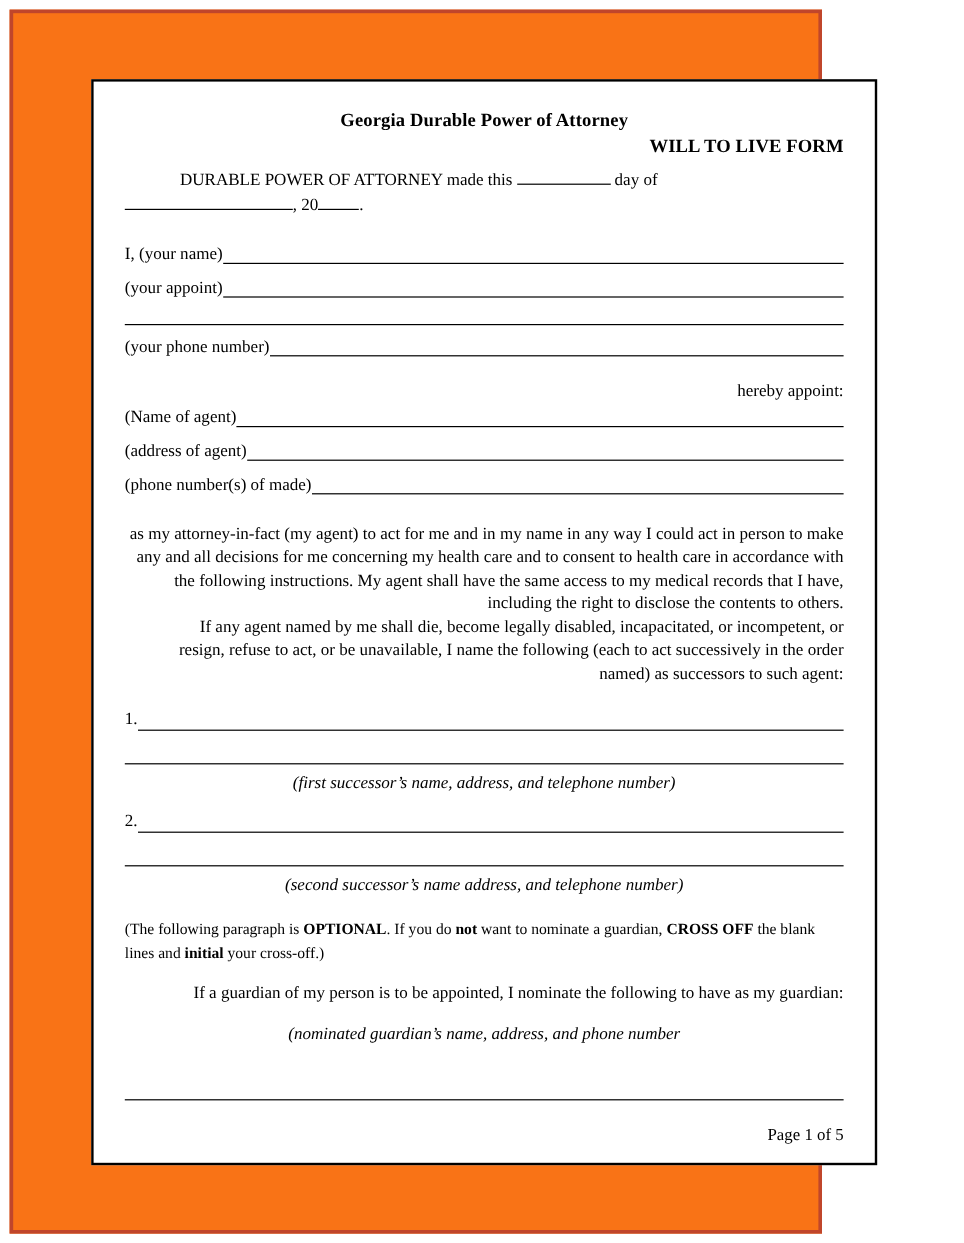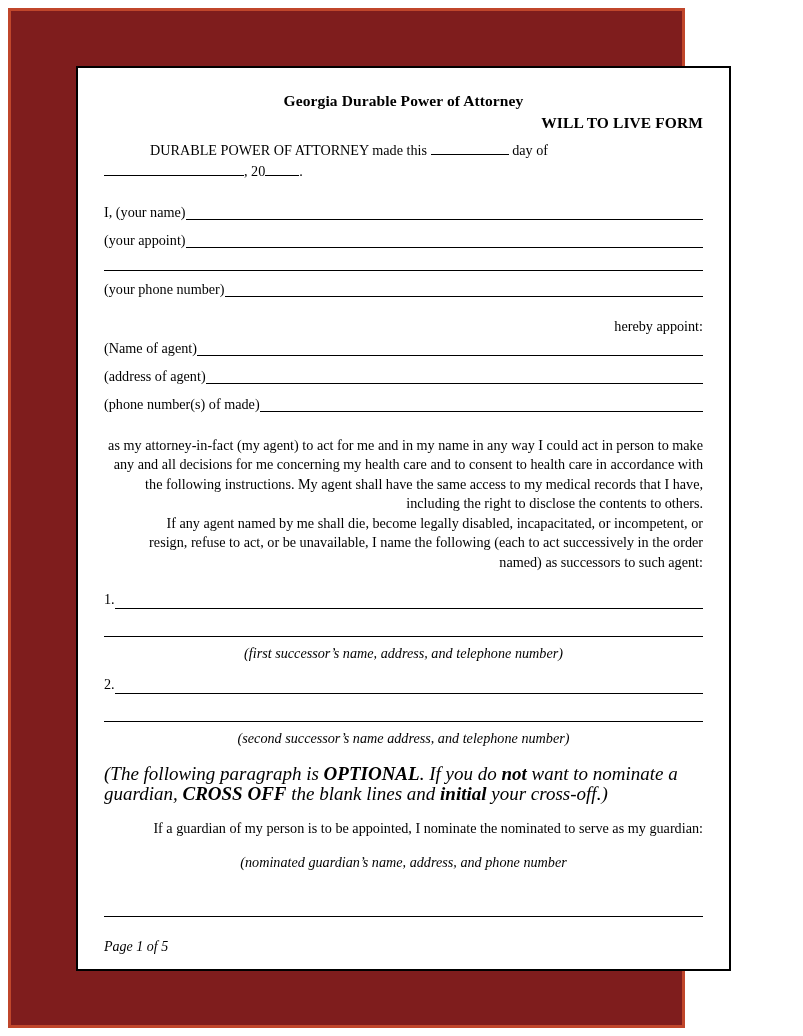--- a/index.html
+++ b/index.html
@@ -14,21 +14,21 @@
     overflow: hidden;
   }
   .outer-frame {
     position: absolute;
     left: 8px;
     top: 8px;
     width: 677px;
     height: 1020px;
     border: 3px solid #c0462b;
     box-sizing: border-box;
-    background: #7f1d1d;
+    background: #f97316;
   }
   .page-sheet {
     position: absolute;
     left: 65px;
     top: 55px;
     width: 655px;
     height: 905px;
     border: 2px solid #000000;
     box-sizing: border-box;
     background: #ffffff;
@@ -94,22 +94,21 @@
     margin-top: 3px;
   }
   .caption-italic {
     font-style: italic;
     font-size: 14.2px;
     line-height: 19px;
     margin-top: 7px;
     text-align: center;
   }
   .optional-para {
-    font-style: italic;
-    font-size: 19px;
+    font-size: 13px;
     line-height: 19.5px;
     margin-top: 16px;
   }
   .optional-para b {
     font-weight: bold;
   }
   .num-row {
     display: flex;
     align-items: flex-end;
     font-size: 14.2px;
@@ -119,23 +118,22 @@
     flex: 0 0 auto;
   }
   .indent-para {
     text-indent: 40px;
   }
   .footer {
     position: absolute;
     left: 26px;
     right: 26px;
     bottom: 14px;
-    text-align: left;
+    text-align: right;
     font-size: 14px;
-    font-style: italic;
   }
   .underline-short {
     display: inline-block;
     width: 78px;
     border-bottom: 1px solid #000;
     height: 13px;
     vertical-align: baseline;
   }
   .underline-med {
     display: inline-block;
@@ -226,21 +224,21 @@
       <span class="num-label">2.</span>
       <span class="fill-line"></span>
     </div>
     <div class="blank-line" style="margin-top:10px;"></div>
     <div class="caption-italic">(second successor’s name address, and telephone number)</div>
 
     <div class="optional-para"><span>(The following paragraph is </span><b>OPTIONAL</b><span>.  If you do </span><b>not</b><span> want to nominate a guardian, </span><b>CROSS OFF</b><span> the blank lines and </span><b>initial</b><span> your cross-off.)</span></div>
 
     <div class="spacer-16"></div>
 
-    <div class="para">If a guardian of my person is to be appointed, I nominate the nominated to serve as my guardian:</div>
+    <div class="para">If a guardian of my person is to be appointed, I nominate the following to have as my guardian:</div>
 
     <div class="spacer-14"></div>
 
     <div class="field-row" style="margin-top:0;flex-direction:column;">
       <span class="field-label" style="font-style:italic;">(nominated guardian’s  name, address, and phone number</span>
       <span class="fill-line"></span>
     </div>
     <div class="blank-line" style="margin-top:12px;"></div>
 
     <div class="footer">Page 1 of 5</div>

